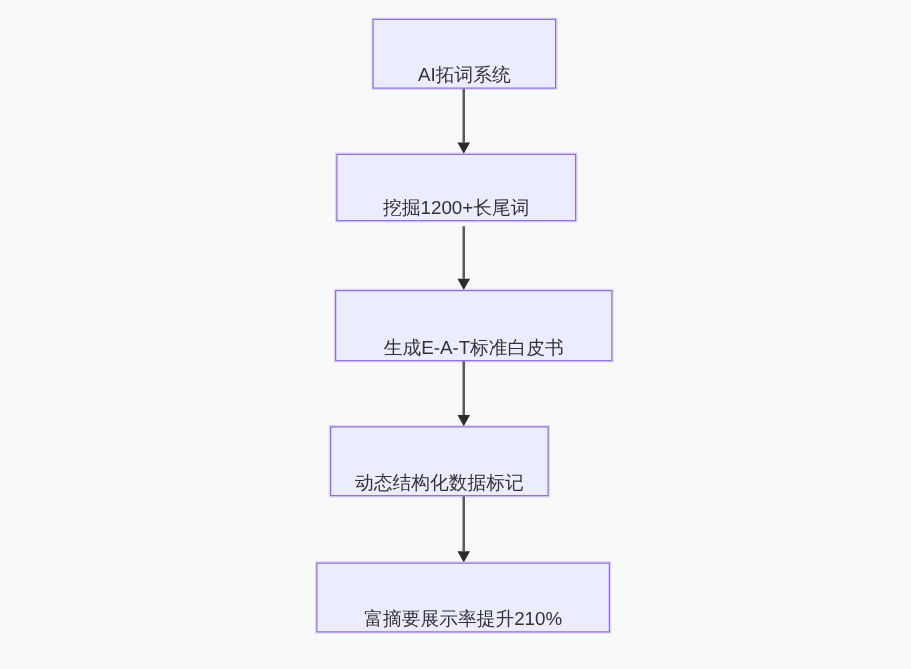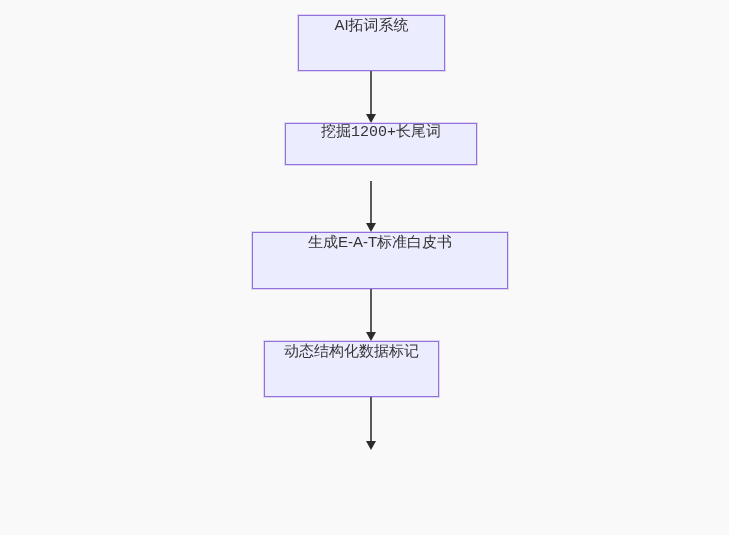--- a/index.html
+++ b/index.html
@@ -18,21 +18,21 @@
     overflow: hidden;
   }
   .canvas {
     position: relative;
     width: 729px; height: 535px;
     background: var(--background);
   }
   .flow-node {
     position: absolute;
     display: flex;
-    align-items: flex-start;
+    align-items: flex-end;
     justify-content: center;
     background: var(--node-fill);
     border: 1px solid var(--node-border);
     color: var(--text);
     font-size: 15px;
     line-height: 1.2;
     text-align: center;
     box-shadow: 0 0 0 1px rgba(147,112,219,0.25);
   }
   .edge {
@@ -61,41 +61,44 @@
 
   <div class="flow-node" style="left:298px; top:15px; width:147px; height:56px;">
     <span>AI拓词系统</span>
   </div>
 
   <div class="edge" style="left:365px; top:71px; height:52px;">
     <div class="edge-line"></div>
     <div class="edge-head"></div>
   </div>
 
-  <div class="flow-node" style="left:285px; top:123px; width:192px; height:42px;font-family:Liberation Mono, monospace;">
+  <div class="flow-node" style="left:269px; top:123px; width:192px; height:54px;">
     <span>挖掘1200+长尾词</span>
   </div>
 
   <div class="edge" style="left:365px; top:181px; height:51px;">
     <div class="edge-line"></div>
     <div class="edge-head"></div>
   </div>
 
-  <div class="flow-node" style="left:252px; top:232px; width:256px; height:57px;">
+  <div class="flow-node" style="left:268px; top:232px; width:222px; height:57px;">
     <span>生成E-A-T标准白皮书</span>
   </div>
 
   <div class="edge" style="left:365px; top:289px; height:52px;">
     <div class="edge-line"></div>
     <div class="edge-head"></div>
   </div>
 
   <div class="flow-node" style="left:264px; top:341px; width:175px; height:56px;">
     <span>动态结构化数据标记</span>
   </div>
 
   <div class="edge" style="left:365px; top:397px; height:53px;">
     <div class="edge-line"></div>
     <div class="edge-head"></div>
   </div>
 
+  <div class="flow-node" style="left:253px; top:450px; width:235px; height:56px;">
+    <span>富摘要展示率提升210%</span>
+  </div>
 
 </div>
 
 </body></html>

